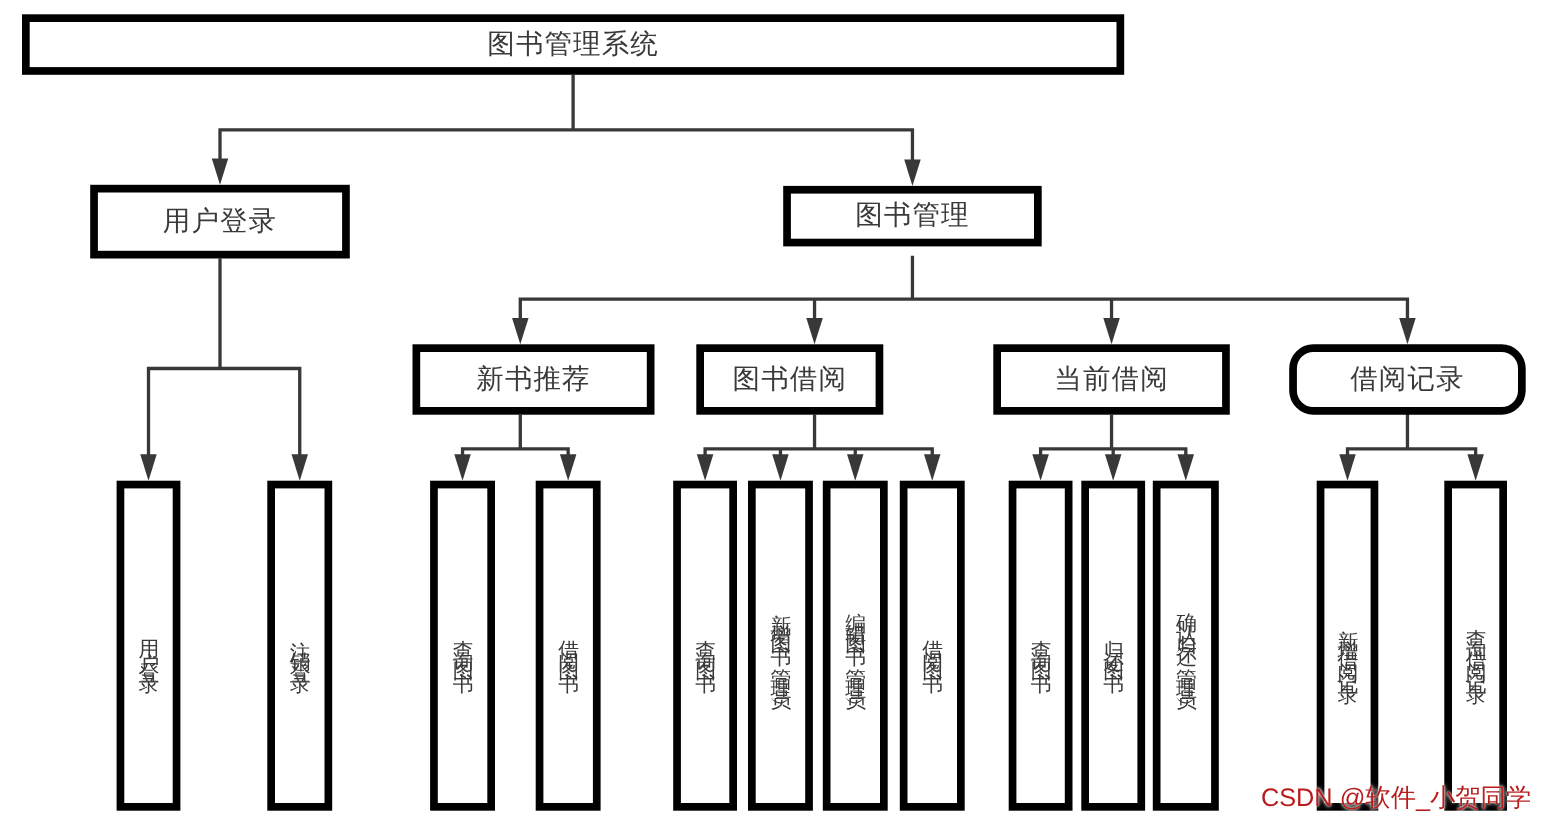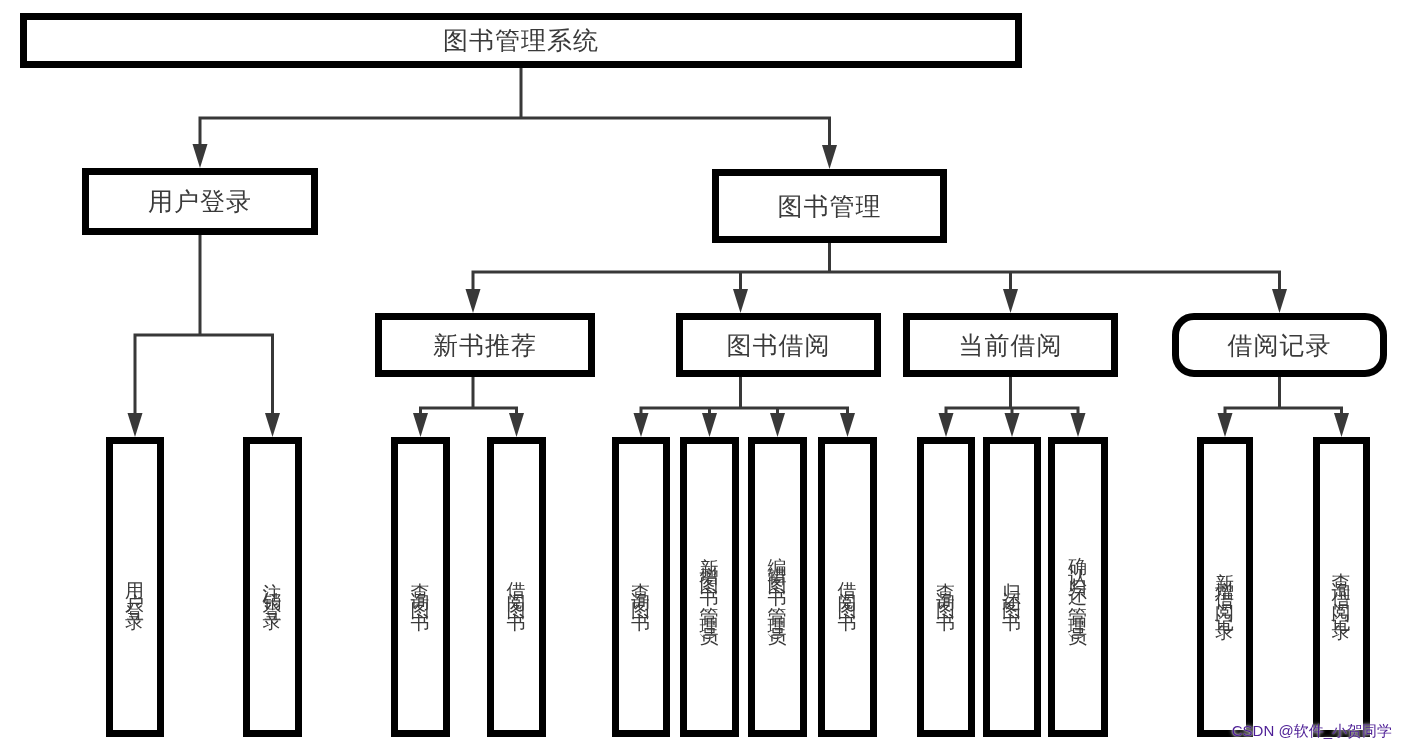--- a/index.html
+++ b/index.html
@@ -43,22 +43,22 @@
     text-orientation: mixed;
     font-size: 19px;
     letter-spacing: 10px;
     color: #3a3a3a;
     line-height: 1;
   }
   .watermark {
     position: absolute;
     right: 13px;
     bottom: 6px;
-    font-size: 15px;
-    color: #4c1d95;
+    font-size: 23px;
+    color: #b91c1c;
     text-shadow: 0 0 2px #ffffff, 0 0 4px #ffffff;
     z-index: 3;
     white-space: nowrap;
   }
 </style>
 </head>
 <body>
 
 <div class="canvas">
   <svg id="connector-svg" width="1405" height="747">
@@ -83,27 +83,27 @@
       <polygon points="1217.5,413 1232.5,413 1225,437" fill="#383838"></polygon>
       <polygon points="1334,413 1349,413 1341.5,437" fill="#383838"></polygon>
     </svg>
   <div id="nodes">
       <div class="node h" style="left: 20px; top: 13px; width: 1002px; height: 55px;">
         <span class="node-label">图书管理系统</span>
       </div>
       <div class="node h" style="left: 82px; top: 168px; width: 236px; height: 67px;">
         <span class="node-label">用户登录</span>
       </div>
-      <div class="node h" style="left: 712px; top: 169px; width: 235px; height: 74px;">
+      <div class="node h" style="left: 712px; top: 169px; width: 235px; height: 55px;">
         <span class="node-label">图书管理</span>
       </div>
       <div class="node h" style="left: 363px; top: 313px; width: 220px; height: 64px; margin-left: 12px;">
         <span class="node-label">新书推荐</span>
       </div>
-      <div class="node h" style="left: 633px; top: 313px; width: 205px; height: 64px; margin-left: 43px;">
+      <div class="node h" style="left: 633px; top: 313px; width: 170px; height: 64px;">
         <span class="node-label">图书借阅</span>
       </div>
       <div class="node h" style="left: 903px; top: 313px; width: 215px; height: 64px;">
         <span class="node-label">当前借阅</span>
       </div>
       <div class="node h" style="left: 1172px; top: 313px; width: 215px; height: 64px; border-radius: 22px;">
         <span class="node-label">借阅记录</span>
       </div>
       <div class="node v" style="left: 106px; top: 437px; width: 58px; height: 300px;">
         <span class="node-label">用户登录</span>

